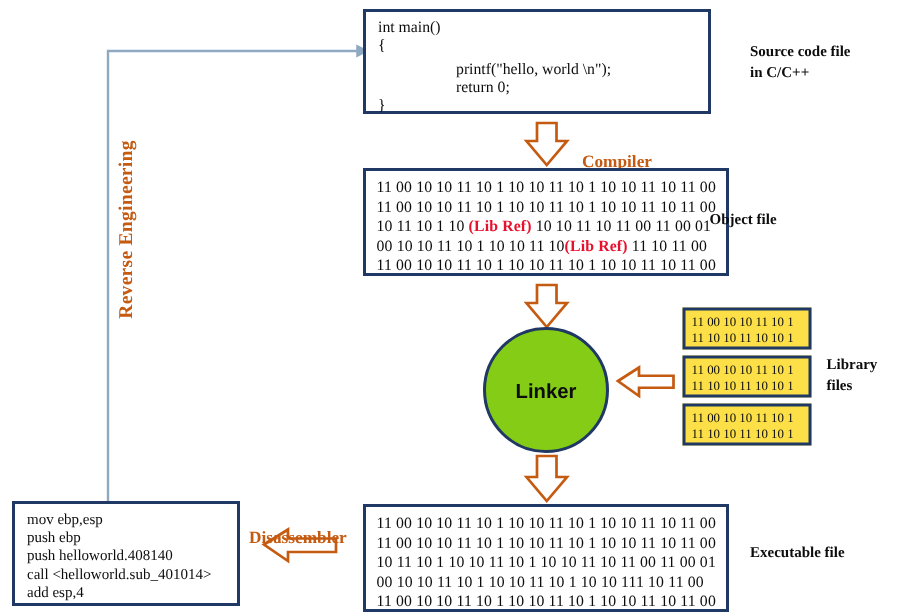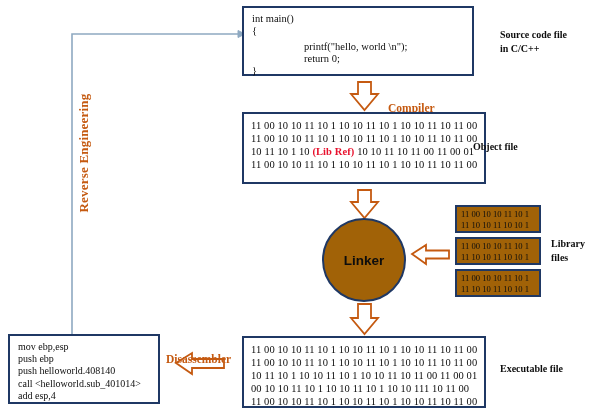--- a/index.html
+++ b/index.html
@@ -50,21 +50,21 @@
     white-space:nowrap;
   }
   .bin-lines div{white-space:nowrap;}
   .libref{color:#e8112d;font-weight:bold;}
 
   
   .lib-box{
     position:absolute;
     left:455px;width:86px;height:28px;
     border:2px solid #1F3864;
-    background:#a16207;
+    background:#fde047;
     box-sizing:border-box;
   }
   #lib-1{top:205px;}
   #lib-2{top:237px;}
   #lib-3{top:269px;}
   .lib-lines{
     position:absolute;left:4px;top:2px;
     font-size:8.6px;line-height:11px;color:#0d0d0d;
     white-space:nowrap;
   }
@@ -76,21 +76,21 @@
     font-size:10px;line-height:12.2px;color:#0d0d0d;
     white-space:nowrap;
   }
 
   
   #linker-circle{
     position:absolute;
     left:322px;top:218px;width:84px;height:84px;
     border:2.2px solid #1F3864;
     border-radius:50%;
-    background:#a16207;
+    background:#84cc16;
     box-sizing:border-box;
   }
   #linker-label{
     position:absolute;left:0;top:0;width:100%;height:100%;
     display:flex;align-items:center;justify-content:center;
     font-family:"Liberation Sans", sans-serif;
     font-weight:bold;font-size:13.5px;color:#0d0d0d;
   }
 
   
@@ -183,20 +183,21 @@
   <div class="side-label" id="label-source">Source code file
 in C/C++</div>
 
   <div class="proc-label" id="label-compiler">Compiler</div>
 
   <div class="box" id="object-box">
     <div class="bin-lines" id="object-lines">
         <div><span>11 00 10 10 11 10 1 10 10 11 10 1 10 10 11 10 11 00</span></div>
         <div><span>11 00 10 10 11 10 1 10 10 11 10 1 10 10 11 10 11 00</span></div>
         <div><span>10 11 10 1 10 </span><span class="libref">(Lib Ref)</span><span> 10 10 11 10 11 00 11 00 01</span></div>
+        <div><span>00 10 10 11 10 1 10 10 11 10</span><span class="libref">(Lib Ref)</span><span> 11 10 11  00</span></div>
         <div><span>11 00 10 10 11 10 1 10 10 11 10 1 10 10 11 10 11 00</span></div>
       </div>
   </div>
   <div class="side-label" id="label-object">Object file</div>
 
   <div id="linker-circle">
     <div id="linker-label">Linker</div>
   </div>
 
   <div class="lib-box" id="lib-1">

